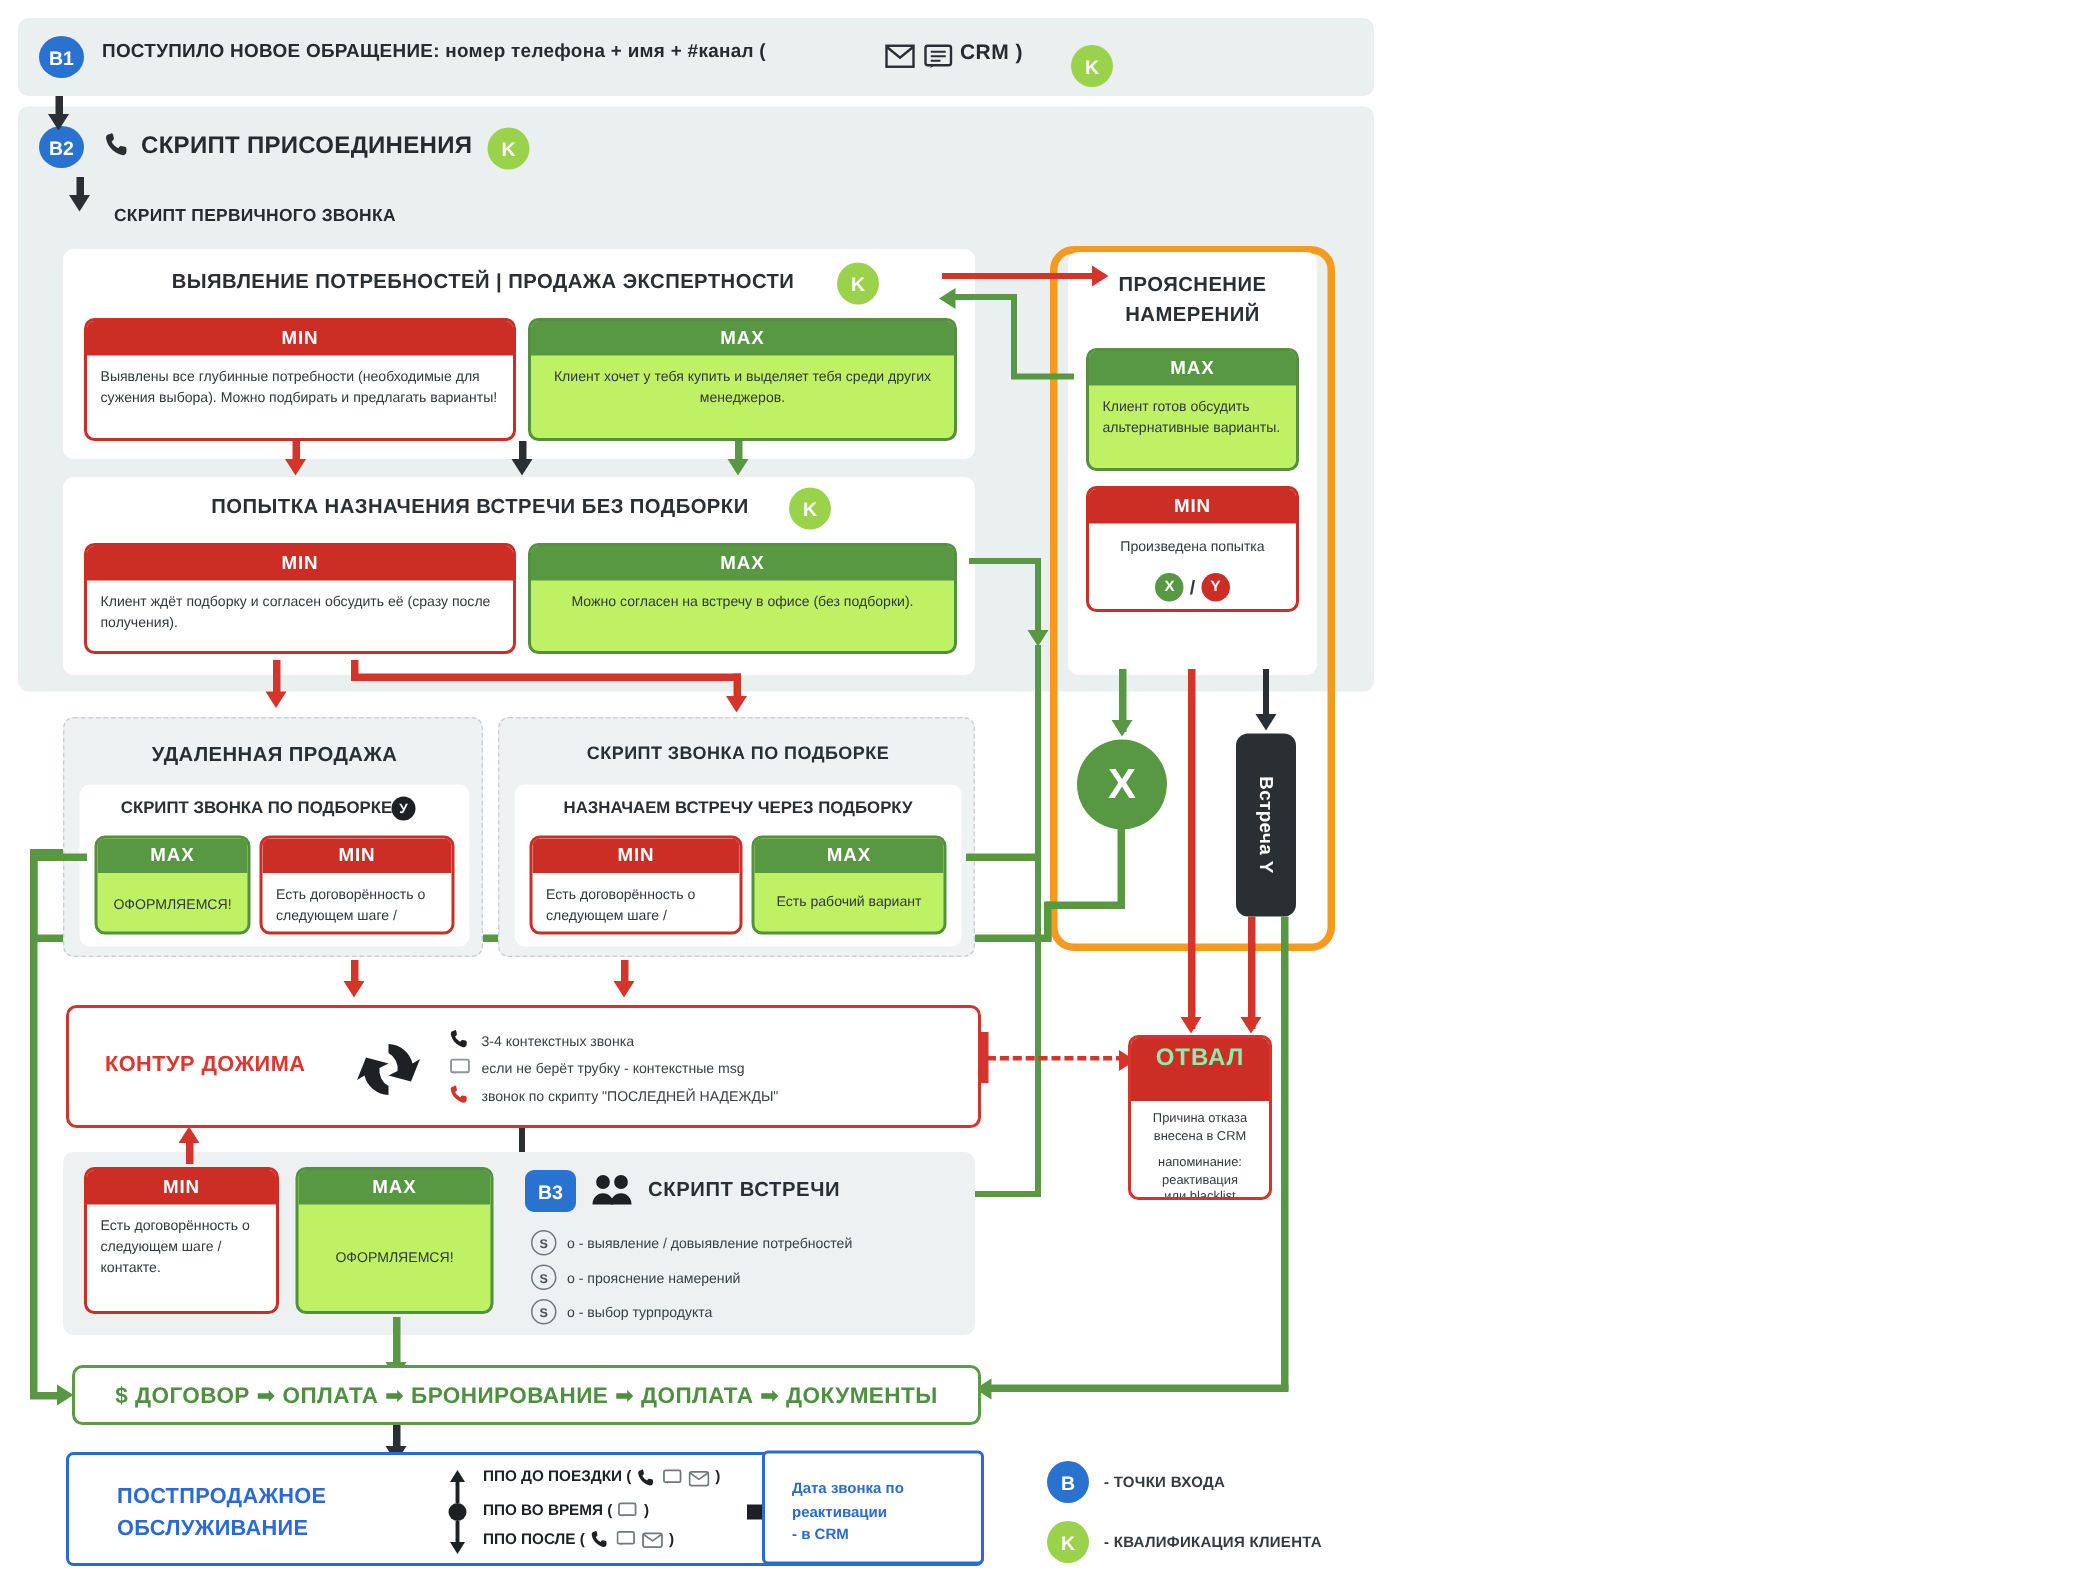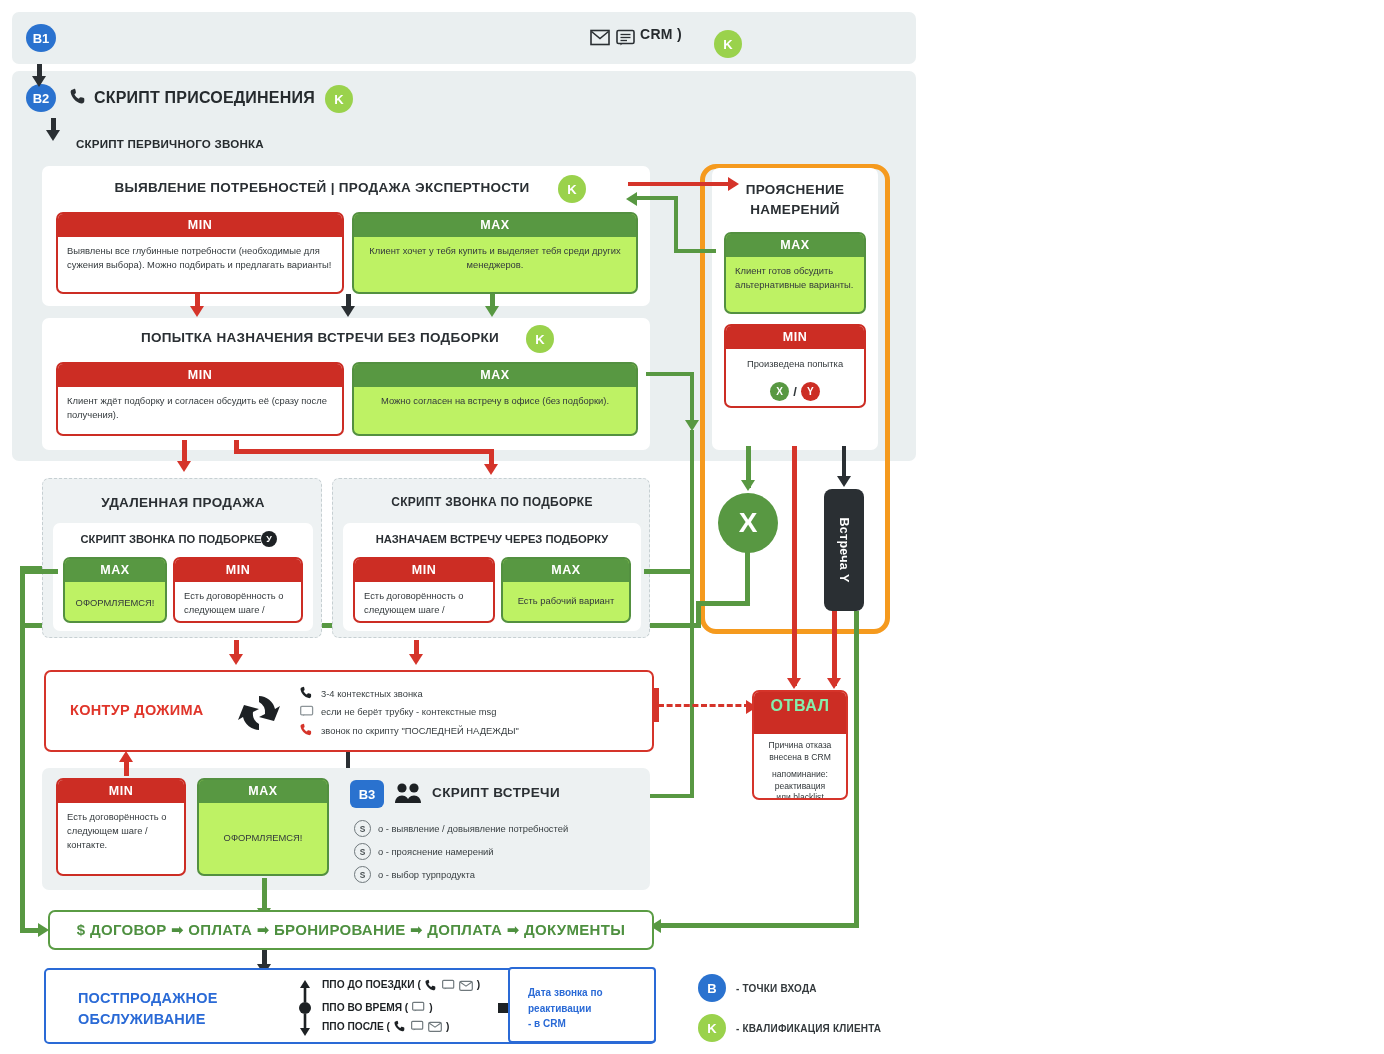--- a/index.html
+++ b/index.html
@@ -51,20 +51,21 @@
 </head>
 <body>
 
 <div id="root">
  <div id="page">
 
   <div class="abs panel" style="left:6px;top:6px;width:904px;height:52px;">
     <div class="abs badge b-blue" style="left:14px;top:12px;width:30px;height:28px;font-size:13px;">
           <span>B1</span>
         </div>
+    <div class="abs hdr" style="left:56px;top:15px;font-size:12.6px;white-space:nowrap;"><span>ПОСТУПИЛО НОВОЕ ОБРАЩЕНИЕ: номер телефона + имя + #канал (</span></div>
 
     <svg class="abs" style="left:578px;top:17px;" width="20" height="17" viewBox="0 0 20 17">
           <rect x="1" y="1.5" width="18" height="14" fill="none" stroke="#2a2f33" stroke-width="1.6"></rect>
           <path d="M1.5 2.5 L10 9.5 L18.5 2.5" fill="none" stroke="#2a2f33" stroke-width="1.6"></path>
         </svg>
     <svg class="abs" style="left:604px;top:17px;" width="20" height="19" viewBox="0 0 20 19">
           <rect x="1" y="1.5" width="17" height="13" rx="1.5" fill="none" stroke="#2a2f33" stroke-width="1.6"></rect>
           <path d="M4 16.5 L7 14.5 L5 14.5 Z" fill="#2a2f33"></path>
           <line x1="4.5" y1="5.5" x2="14.5" y2="5.5" stroke="#2a2f33" stroke-width="1.3"></line>
           <line x1="4.5" y1="8.5" x2="14.5" y2="8.5" stroke="#2a2f33" stroke-width="1.3"></line>

